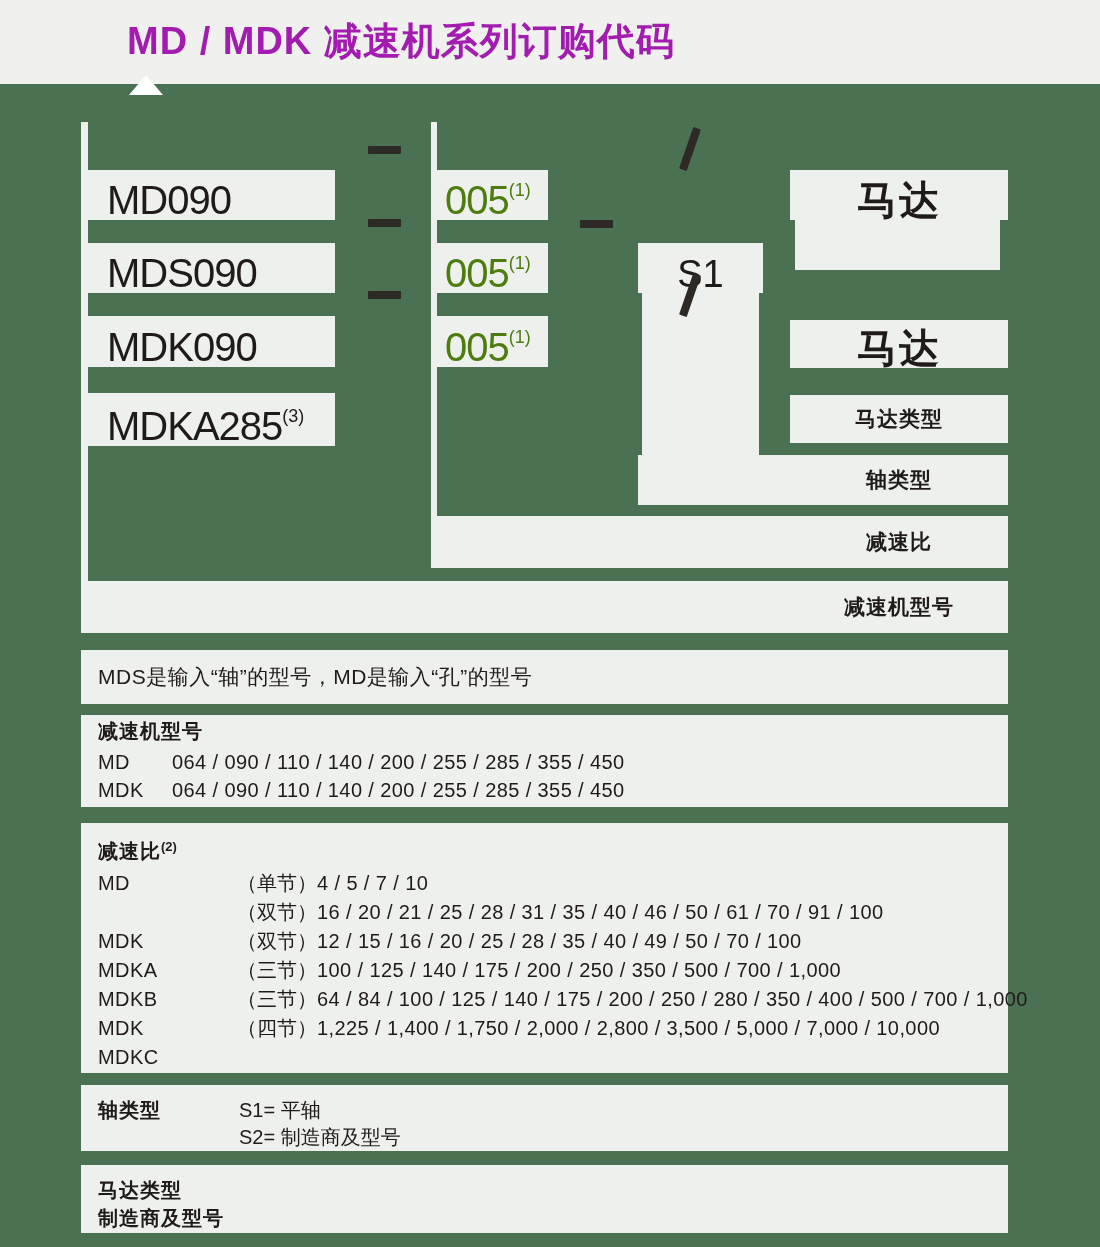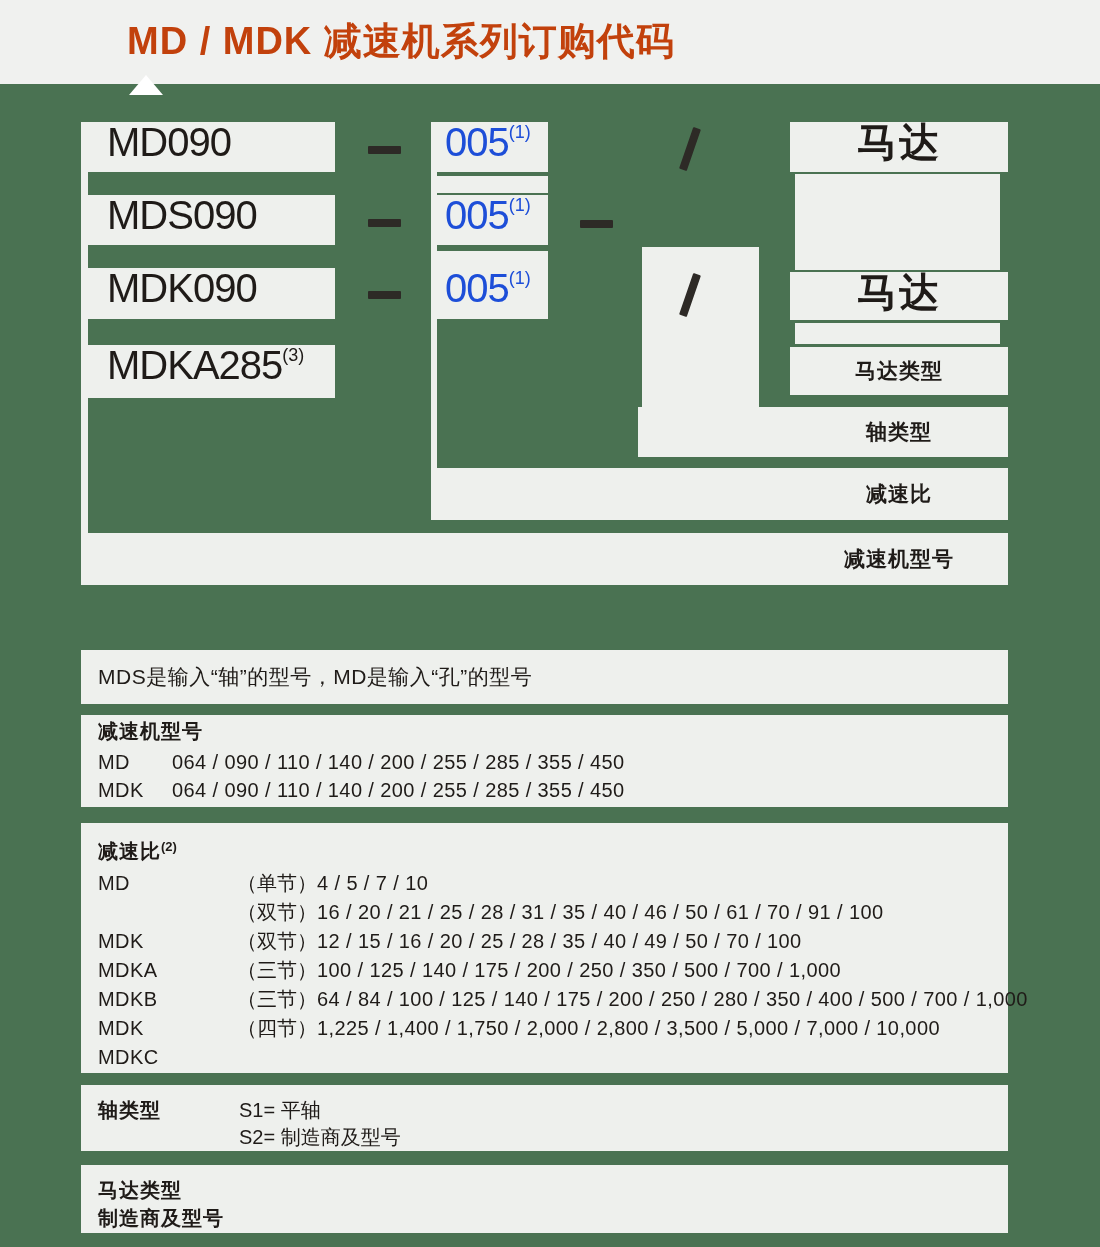--- a/index.html
+++ b/index.html
@@ -7,35 +7,35 @@
     position:relative; width:1100px; height:1247px;
     background:#4a7252; overflow:hidden;
     font-family:"Liberation Sans", sans-serif;
     color:#221e1b;
   }
   
   .header{position:absolute;left:0;top:0;width:1100px;height:84px;background:#f0f1ef;z-index:5;}
   .title{
     position:absolute;left:127px;top:16px;
     font-size:38px;font-weight:800;letter-spacing:1px;
-    color:#c2410c;white-space:nowrap;
+    color:#a21caf;white-space:nowrap;
   }
   .pointer-up{
     position:absolute;left:129px;top:75px;width:0;height:0;z-index:6;
     border-left:17px solid transparent;border-right:17px solid transparent;
     border-bottom:20px solid #ffffff;
   }
   
-  .wbox{position:absolute;background:#eef0ed;z-index:2;display:flex;align-items:flex-start;}
+  .wbox{position:absolute;background:#eef0ed;z-index:2;display:flex;align-items:flex-end;margin-top:48px;}
   .connector{position:absolute;background:#eef0ed;z-index:1;}
   .code-text{
     font-size:40px;letter-spacing:-1px;color:#1f1b18;
     padding-left:26px;white-space:nowrap;line-height:1;
   }
-  .ratio-text{font-size:40px;letter-spacing:-1px;color:#1d4ed8;padding-left:14px;white-space:nowrap;line-height:1;}
+  .ratio-text{font-size:40px;letter-spacing:-1px;color:#4d7c0f;padding-left:14px;white-space:nowrap;line-height:1;}
   .sup{font-size:18px;letter-spacing:0;vertical-align:18px;}
   .center-text{justify-content:center;}
   .s1-text{font-size:38px;color:#1f1b18;line-height:1;}
   .motor-text{font-size:40px;font-weight:700;letter-spacing:2px;color:#1f1b18;line-height:1;}
   .rowlabel{
     position:absolute;right:0;top:0;bottom:0;width:218px;
     display:flex;align-items:center;justify-content:center;
     font-size:21px;font-weight:600;letter-spacing:1px;color:#1f1b18;
   }
   .dash{position:absolute;width:33px;height:8px;background:#2d2a26;z-index:3;border-radius:1px;}
@@ -86,20 +86,23 @@
   <div class="wbox" style="left:431px;top:122px;width:117px;height:50px;">
     <span class="ratio-text"><span>005</span><span class="sup">(1)</span></span>
   </div>
   <div class="wbox" style="left:431px;top:195px;width:117px;height:50px;">
     <span class="ratio-text"><span>005</span><span class="sup">(1)</span></span>
   </div>
   <div class="wbox" style="left:431px;top:268px;width:117px;height:51px;">
     <span class="ratio-text"><span>005</span><span class="sup">(1)</span></span>
   </div>
 
+  <div class="wbox center-text" style="left:638px;top:195px;width:125px;height:50px;">
+    <span class="s1-text">S1</span>
+  </div>
 
   <div class="wbox center-text" style="left:790px;top:122px;width:218px;height:50px;">
     <span class="motor-text">马达</span>
   </div>
   <div class="wbox center-text" style="left:790px;top:272px;width:218px;height:48px;">
     <span class="motor-text">马达</span>
   </div>
 
   <div class="wbox" style="left:790px;top:347px;width:218px;height:48px;">
     <div class="rowlabel">马达类型</div>

